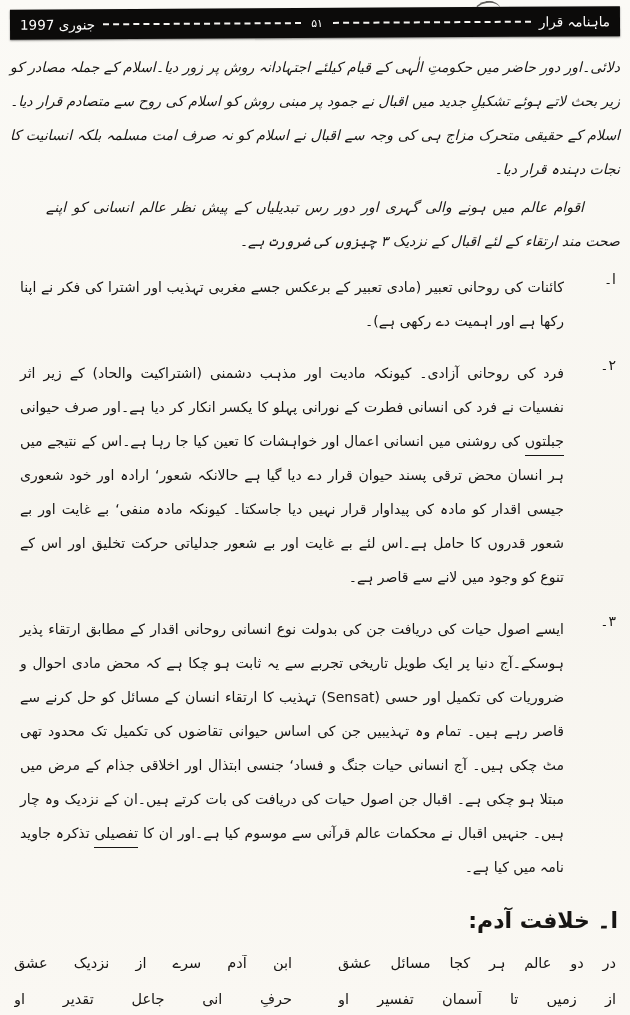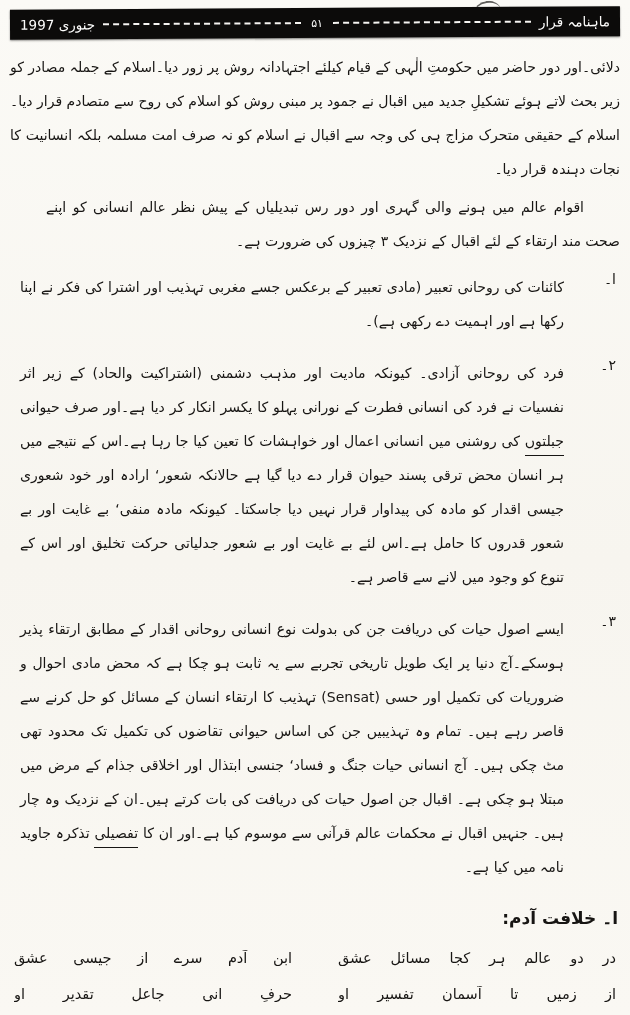--- a/index.html
+++ b/index.html
@@ -22,35 +22,35 @@
     height:30px;padding:0 10px;
     transform:rotate(-0.35deg);
     box-shadow:0 1px 2px rgba(0,0,0,.45);
     font-size:13.5px;
   }
   .masthead .rule{flex:1;border-top:2px dashed #f5f4f1;height:0;}
   .masthead .mast-text{white-space:nowrap;letter-spacing:.5px;}
   .masthead .page-no{font-size:11px;padding:0 2px;}
   
   .bodytext{font-size:14px;line-height:34px;text-align:justify;}
-  .para{margin:0;}
+  .para{margin:0;font-style:italic;}
   .para-1{margin-top:12px;}
   .para-2{margin-top:4px;text-indent:36px;margin-left:36px;}
   .list{margin-top:4px;}
   .list-item{display:flex;align-items:flex-start;margin-top:2px;}
   .list-item .marker{
     flex:0 0 44px;text-align:right;padding-right:4px;
     font-size:14px;line-height:34px;
   }
   .list-item .item-text{flex:1;margin:8px;padding-left:2px;}
   .u{border-bottom:1.4px solid #171513;padding-bottom:6px;}
   
   .section-heading{
     margin:16px 2px 0 0;
-    font-size:17px;font-weight:bold;
+    font-size:22px;font-weight:bold;
     letter-spacing:.3px;
   }
   
   .poetry{margin:22px 4px 0 4px;font-size:14.5px;}
   .verse{display:flex;gap:46px;margin-top:20px;}
   .hemistich{
     flex:1;
     text-align:justify;
     text-align-last:justify;
     word-spacing:7px;
@@ -104,21 +104,21 @@
       </div>
 
     </div>
   </div>
 
   <div class="section-heading">ا۔ خلافت آدم:</div>
 
   <div class="poetry">
     <div class="verse">
       <div class="hemistich">در دو عالم ہر کجا مسائل عشق</div>
-      <div class="hemistich second">ابن آدم سرے از جیسی عشق</div>
+      <div class="hemistich second">ابن آدم سرے از نزدیک عشق</div>
     </div>
     <div class="verse">
       <div class="hemistich second">از زمیں تا آسمان تفسیر او</div>
       <div class="hemistich">حرفِ انی جاعل تقدیر او</div>
     </div>
   </div>
 
 </div>
 
 </body></html>

